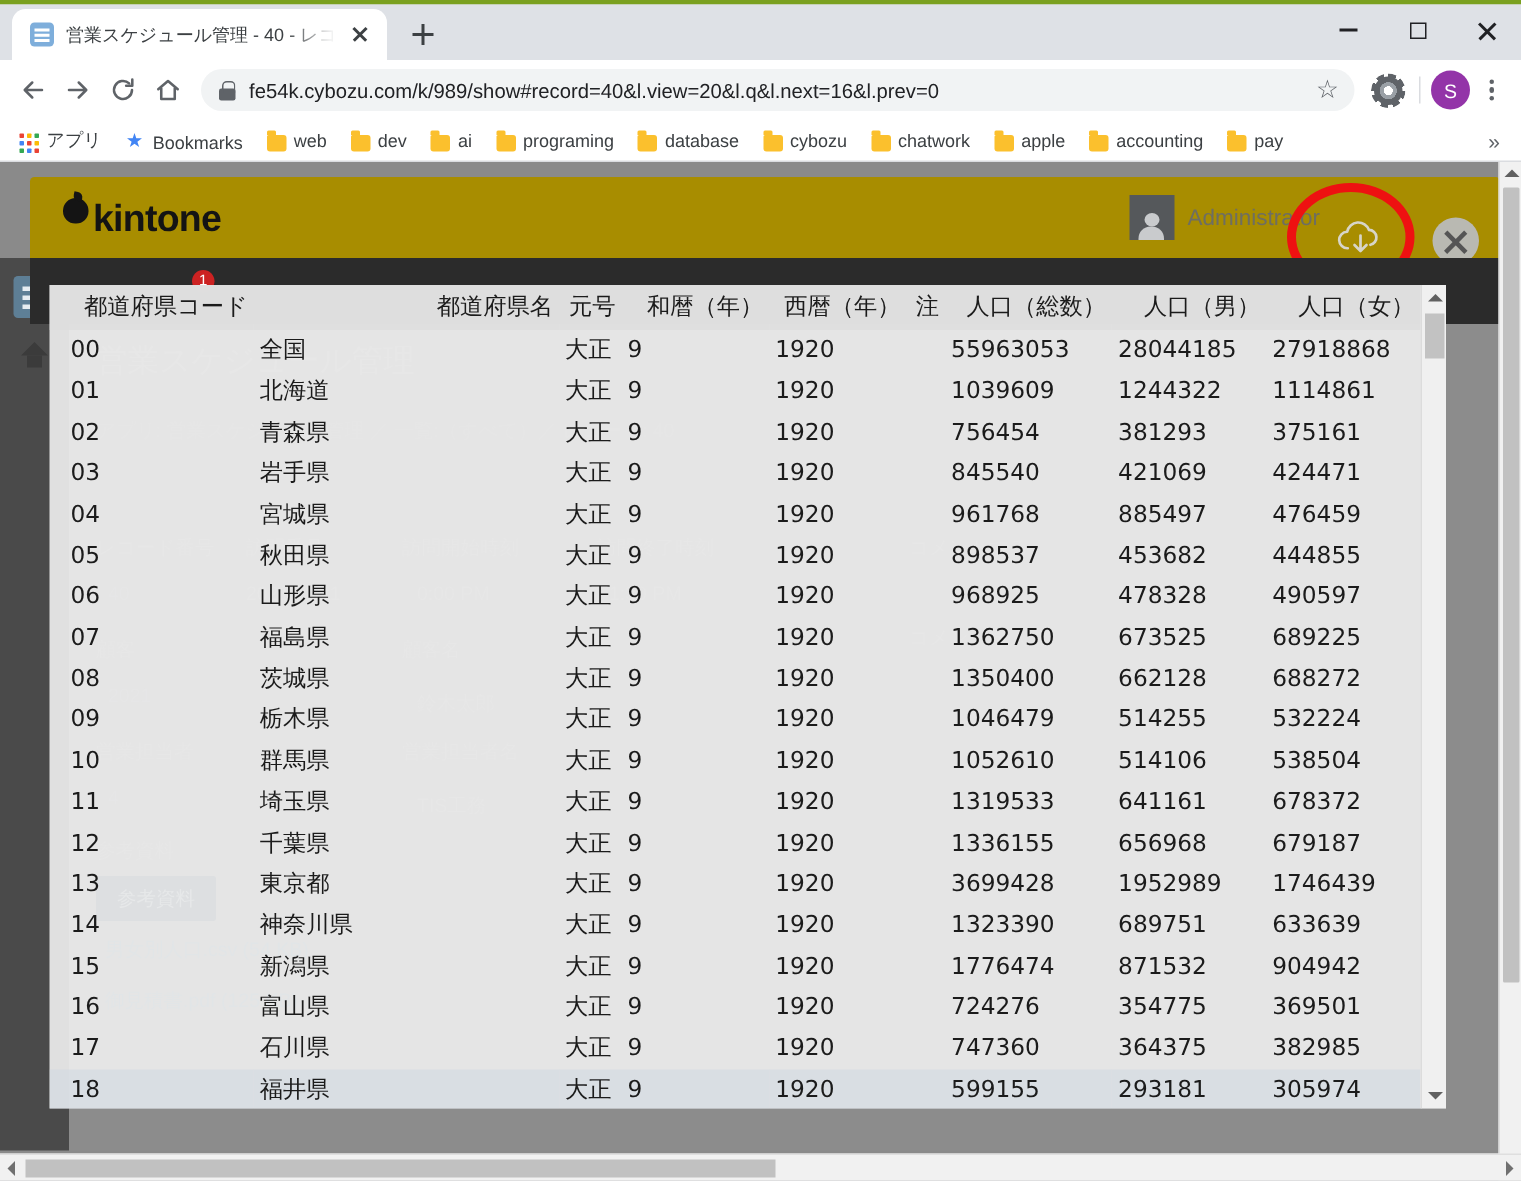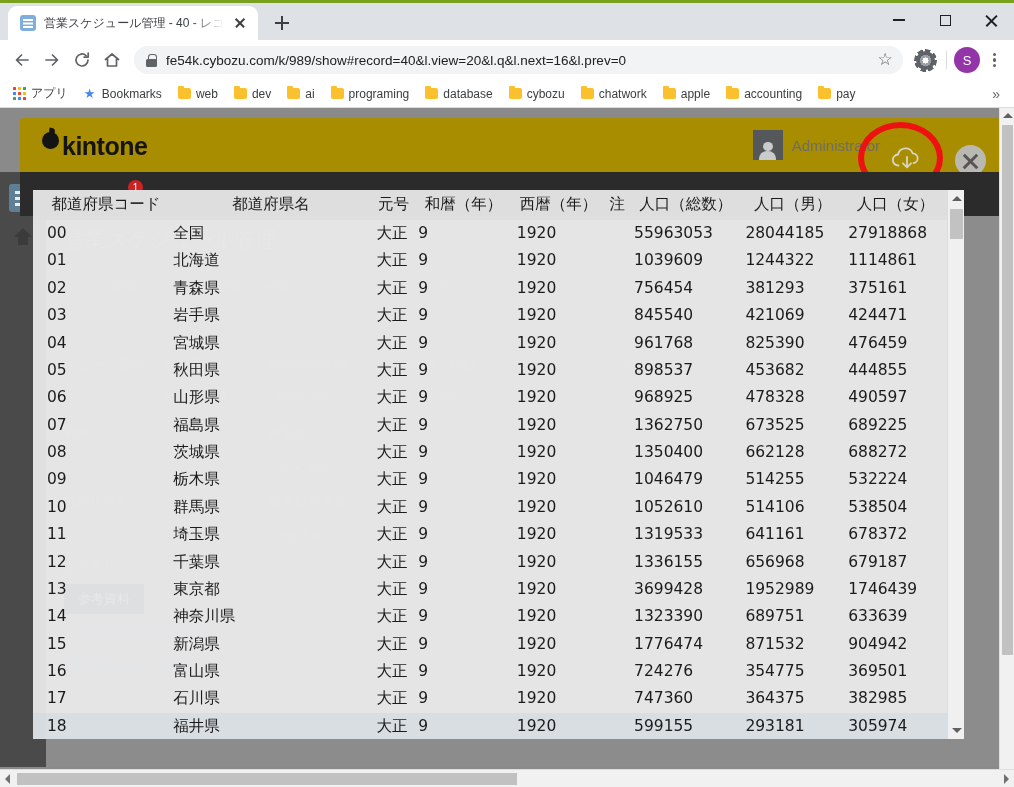--- a/index.html
+++ b/index.html
@@ -128,21 +128,21 @@
   }
   .kebab span:nth-child(1){ top: 5px; }
   .kebab span:nth-child(2){ top: 10.4px; }
   .kebab span:nth-child(3){ top: 15.8px; }
 
   
   .bookmarks {
     height: 28px; background: #fff; display: flex; align-items: center;
     padding: 0 6px; gap: 2px; border-bottom: 1px solid #dadce0; font-size: 12px; color: #3c4043;
   }
-  .bm { display: flex; align-items: center; gap: 5px; padding: 3px 7px; border-radius: 4px; cursor: pointer; white-space: nowrap; }
+  .bm { display: flex; align-items: flex-end; gap: 5px; padding: 3px 7px; border-radius: 4px; cursor: pointer; white-space: nowrap; }
   .bm-folder {
     width: 13px; height: 11px; background: #fbc02d; border-radius: 1px 2px 2px 2px;
     position: relative; flex: 0 0 13px;
   }
   .bm-folder::before {
     content: ""; position: absolute; top: -2.5px; left: 0; width: 6px; height: 3px;
     background: #fbc02d; border-radius: 1px 1px 0 0;
   }
   .apps-grid {
     width: 13px; height: 13px; display: grid; grid-template-columns: repeat(3, 1fr);
@@ -270,21 +270,21 @@
   .overlay {
     position: absolute; left: 33px; top: 82px; width: 931px; height: 549px;
     background: rgba(236,236,236,0.93); overflow: hidden;
     font-family: "DejaVu Sans", "Liberation Sans", sans-serif;
   }
   .tbl-scroll { position: absolute; inset: 0 17px 0 0; overflow: hidden; }
   table.csv {
     width: 100%; border-collapse: collapse; font-size: 15.5px; color: #1b1b1b;
   }
   table.csv th {
-    text-align: center; font-weight: normal; background: rgba(222,222,222,0.9);
+    text-align: right; font-weight: normal; background: rgba(222,222,222,0.9);
     padding: 4px 4px 5px 4px; white-space: nowrap; color: #1b1b1b;
   }
   table.csv td {
     padding: 3px 4px; white-space: nowrap; color: #1b1b1b; line-height: 1.38;
   }
   table.csv tr.hl td { background: rgba(207,216,226,0.55); }
   .c-code  { width: 124px; padding-left: 14px !important; }
   .c-name  { width: 190px; }
   .c-gengo { width: 36px; }
   .c-wareki{ width: 92px; }
@@ -593,21 +593,21 @@
                 <td class="c-female">424471</td>
               </tr>
               <tr>
                 <td class="c-code">04</td>
                 <td class="c-name">宮城県</td>
                 <td class="c-gengo">大正</td>
                 <td class="c-wareki">9</td>
                 <td class="c-seireki">1920</td>
                 <td class="c-note"></td>
                 <td class="c-total">961768</td>
-                <td class="c-male">825390</td>
+                <td class="c-male">885497</td>
                 <td class="c-female">476459</td>
               </tr>
               <tr>
                 <td class="c-code">05</td>
                 <td class="c-name">秋田県</td>
                 <td class="c-gengo">大正</td>
                 <td class="c-wareki">9</td>
                 <td class="c-seireki">1920</td>
                 <td class="c-note"></td>
                 <td class="c-total">898537</td>

